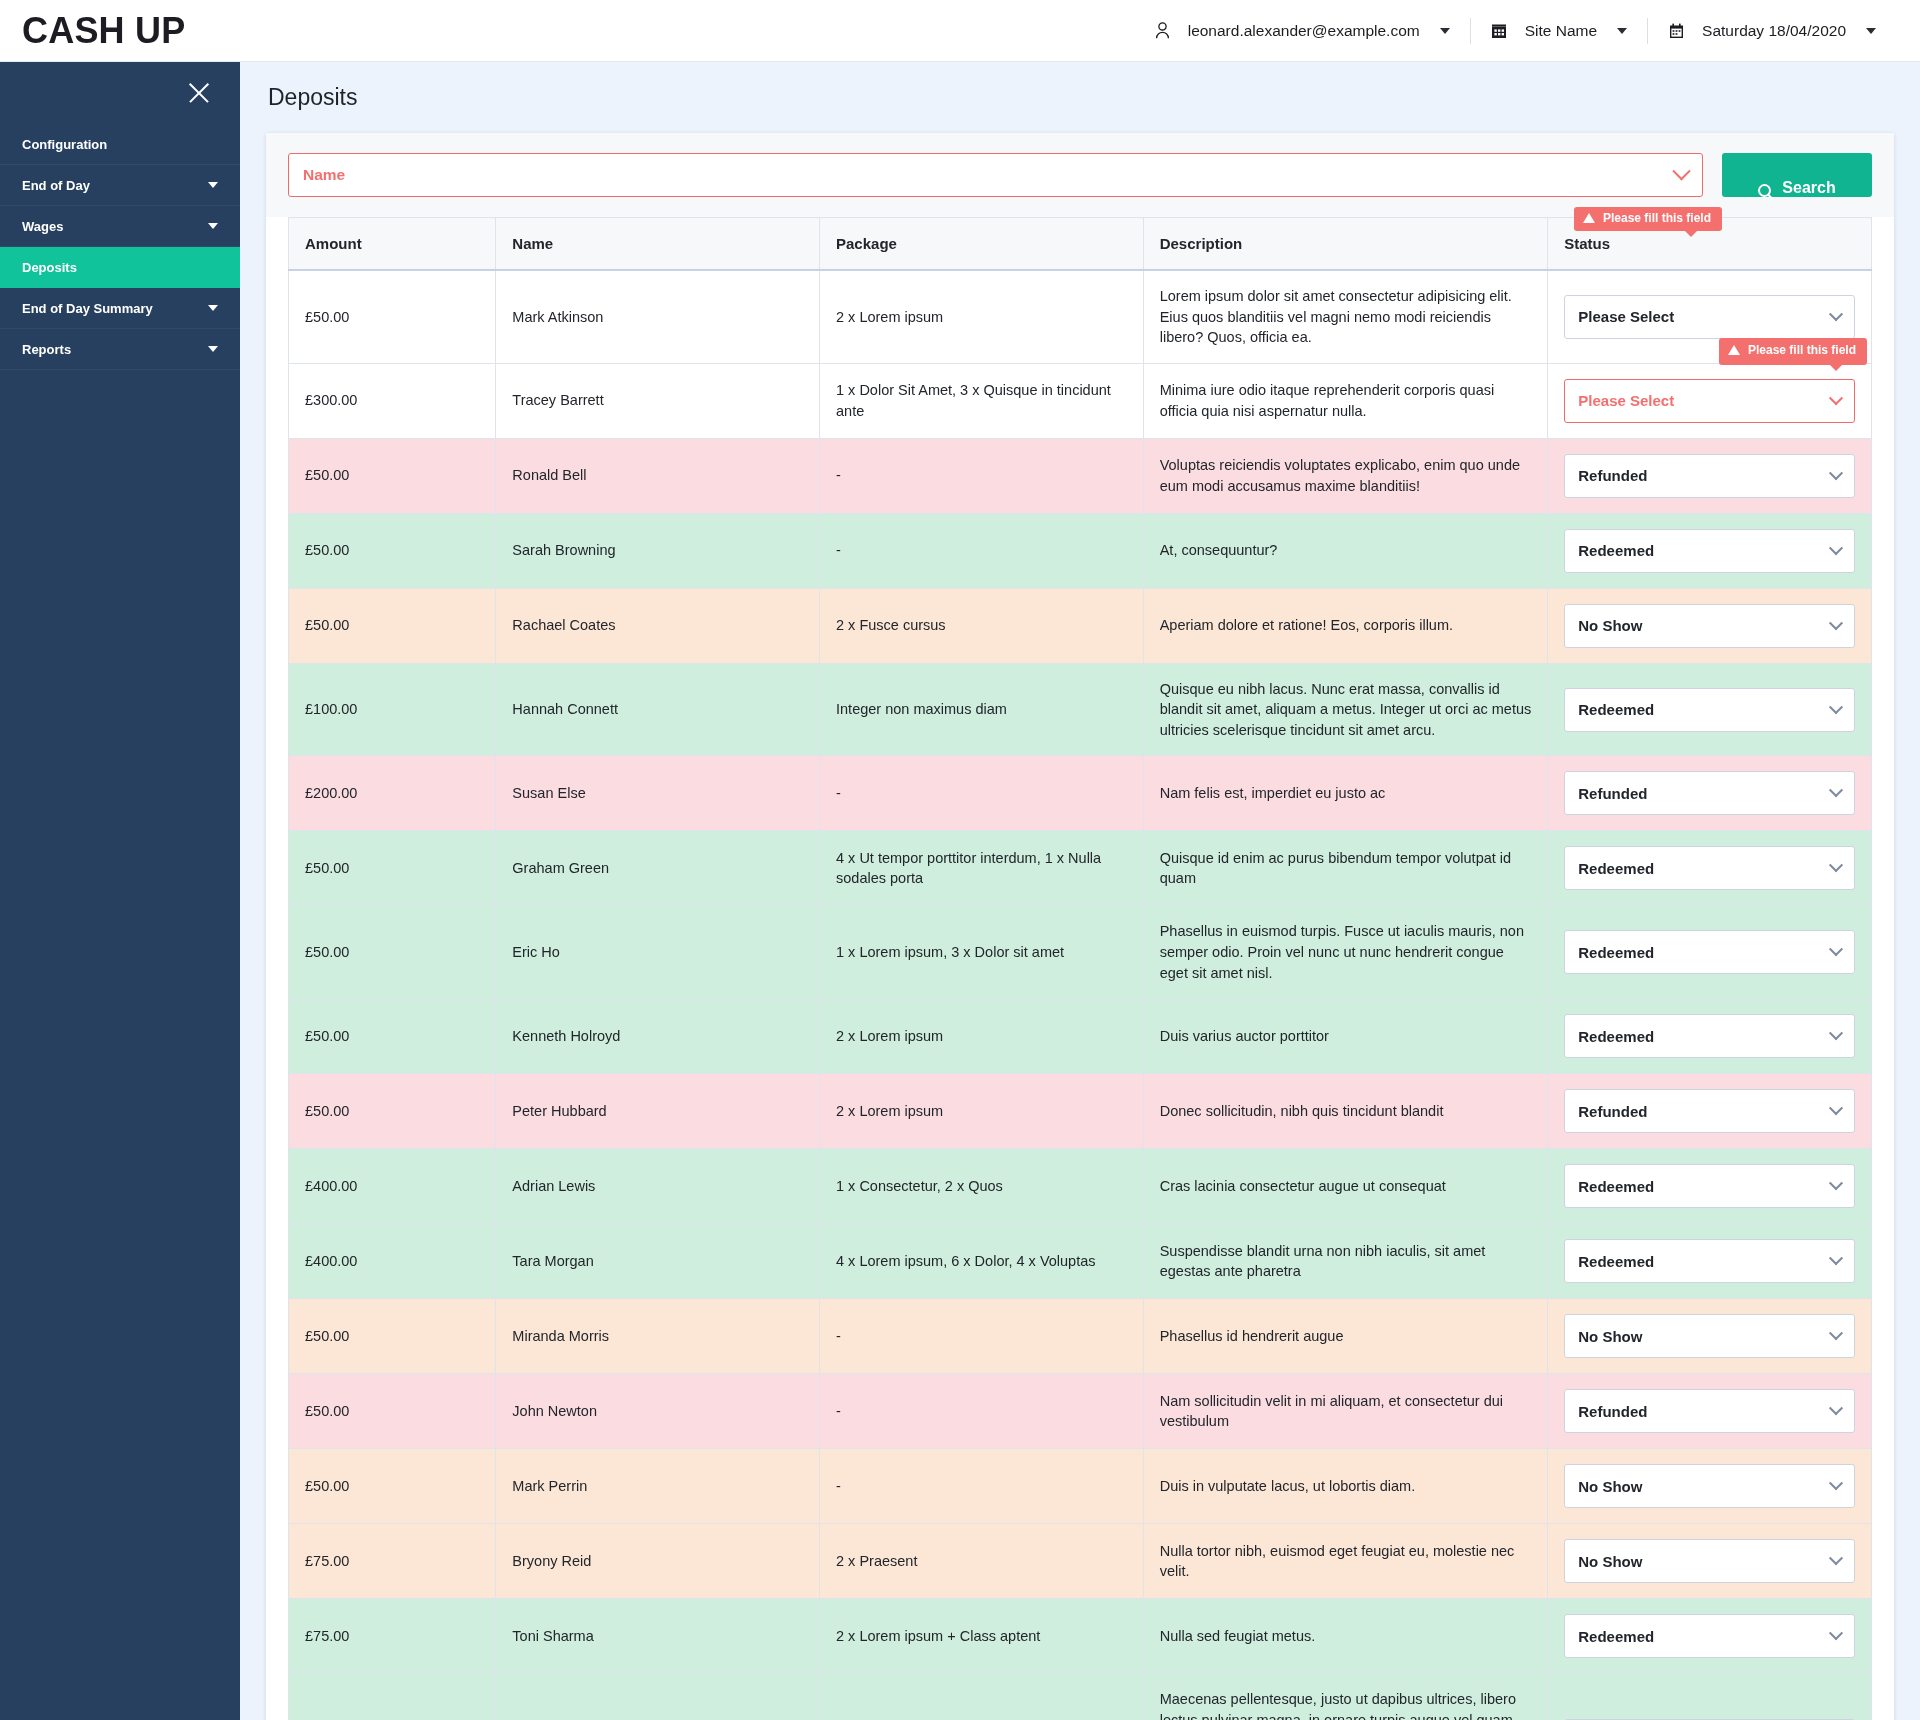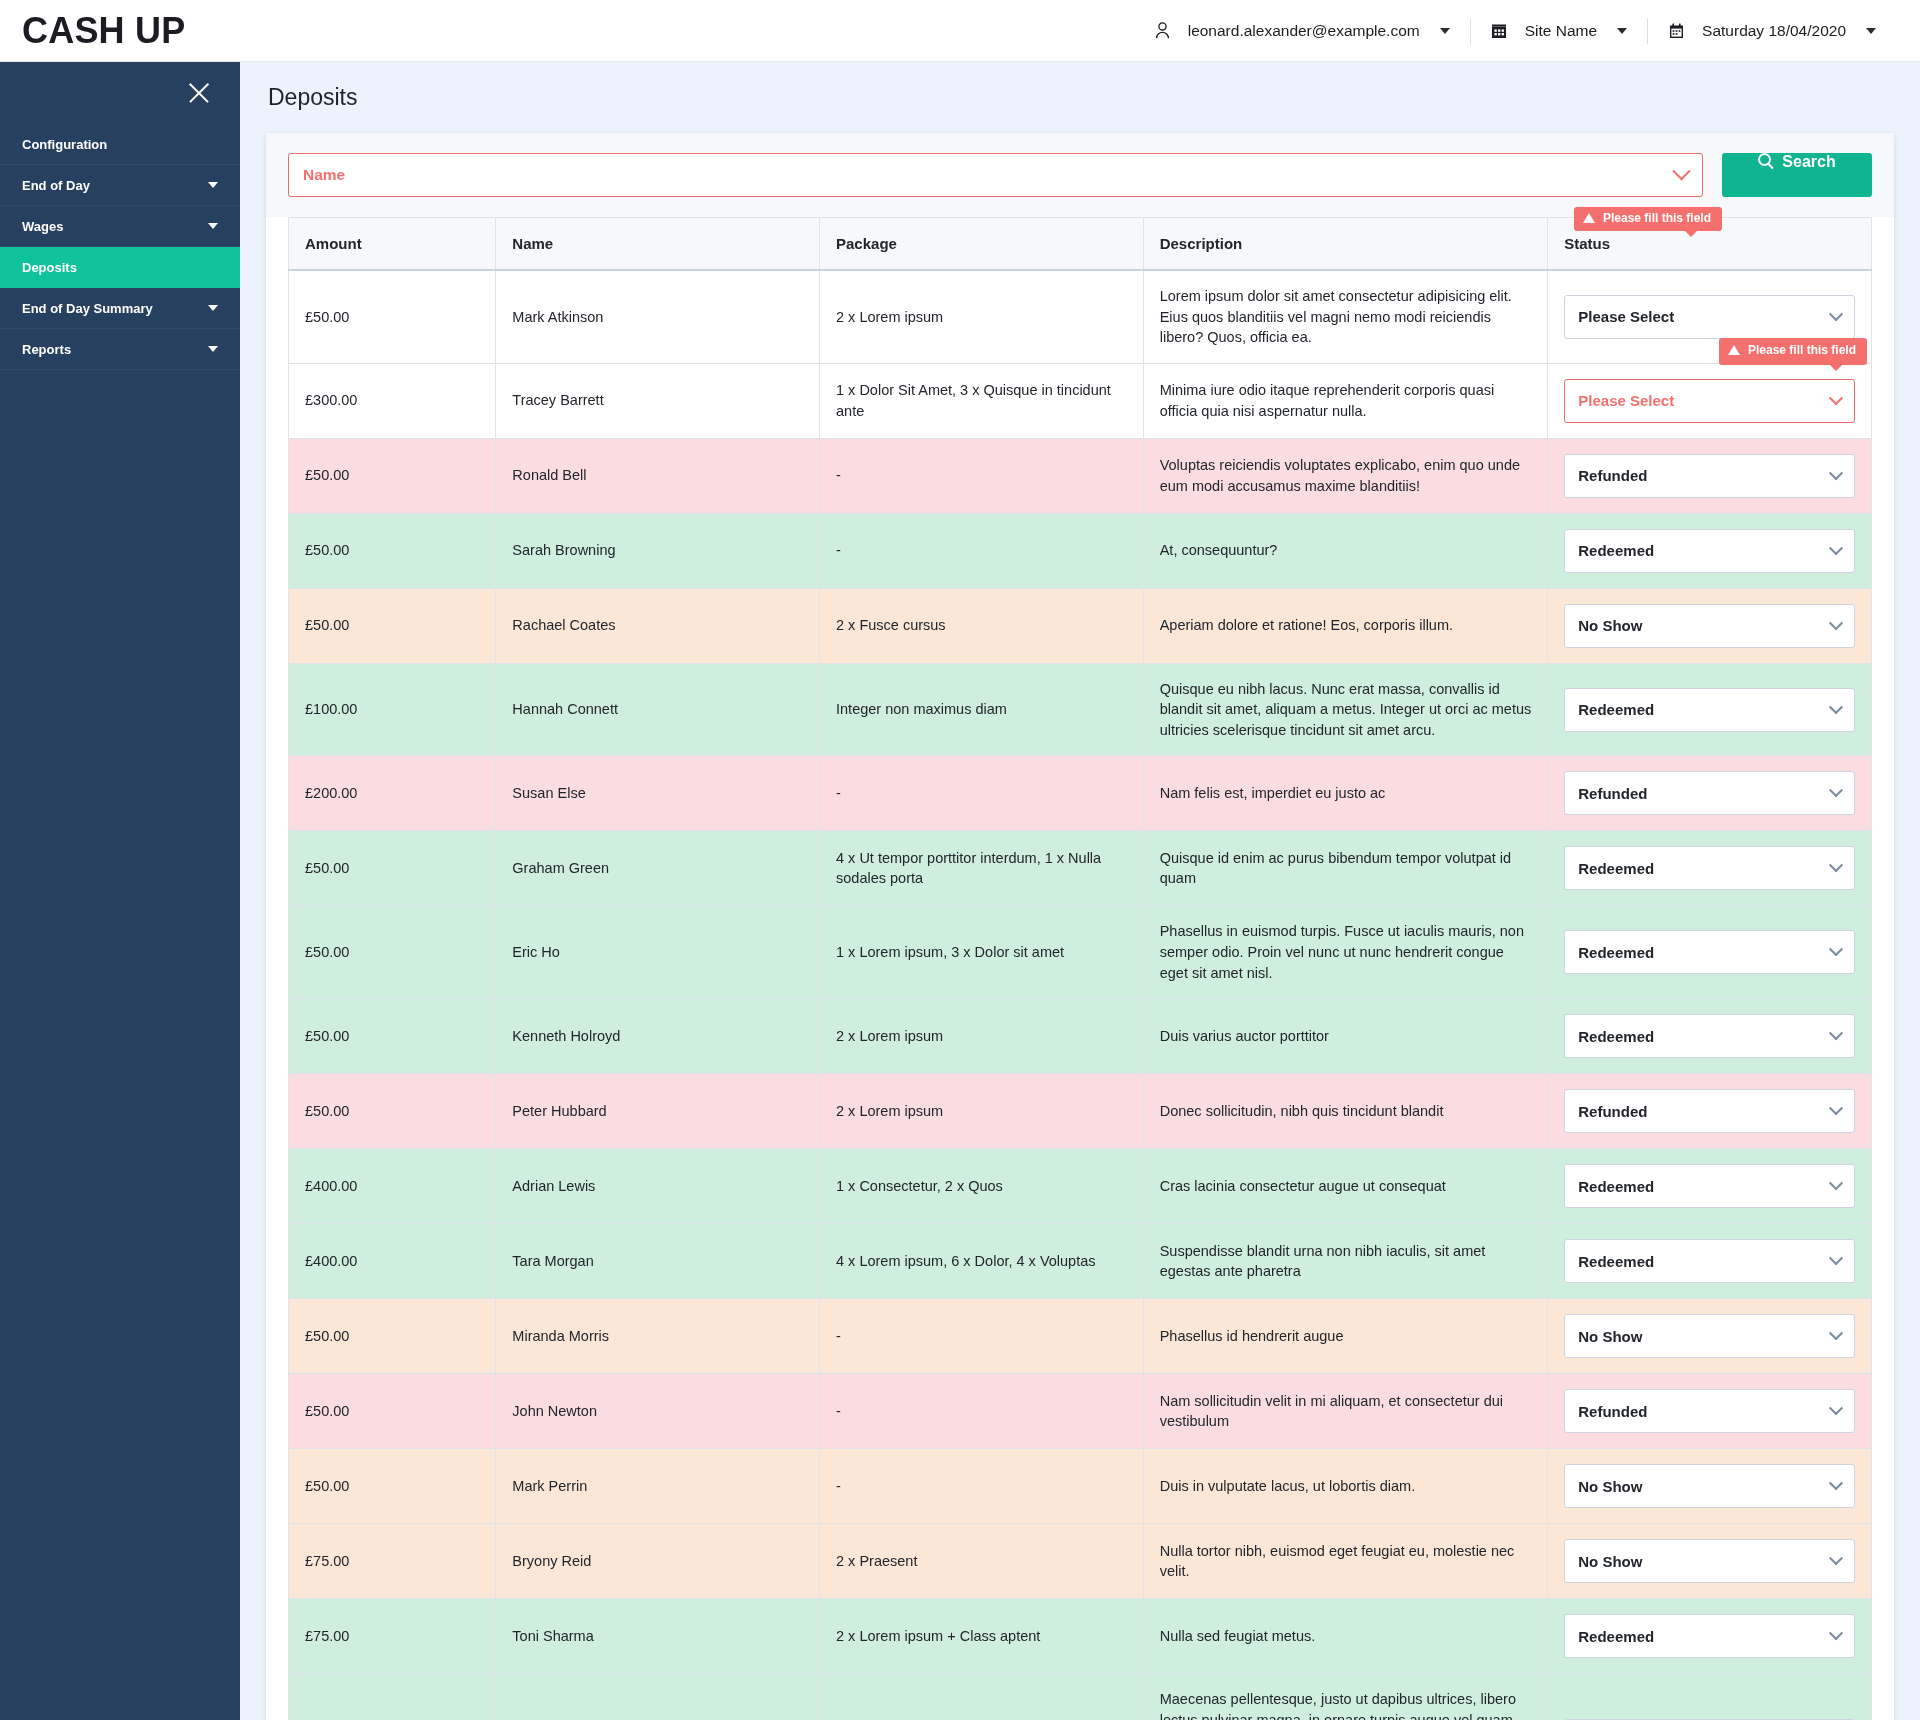--- a/index.html
+++ b/index.html
@@ -162,21 +162,21 @@
   .search-btn {
     height: 44px;
     min-width: 150px;
     background: #11b491;
     color: #ffffff;
     border: none;
     border-radius: 3px;
     font-size: 16px;
     font-weight: bold;
     display: flex;
-    align-items: flex-start;
+    align-items: flex-end;
     justify-content: center;
     gap: 11px;
     cursor: pointer;
   }
   .mag {
     width: 13px; height: 13px;
     border: 2px solid #ffffff;
     border-radius: 50%;
     position: relative;
     display: inline-block;

